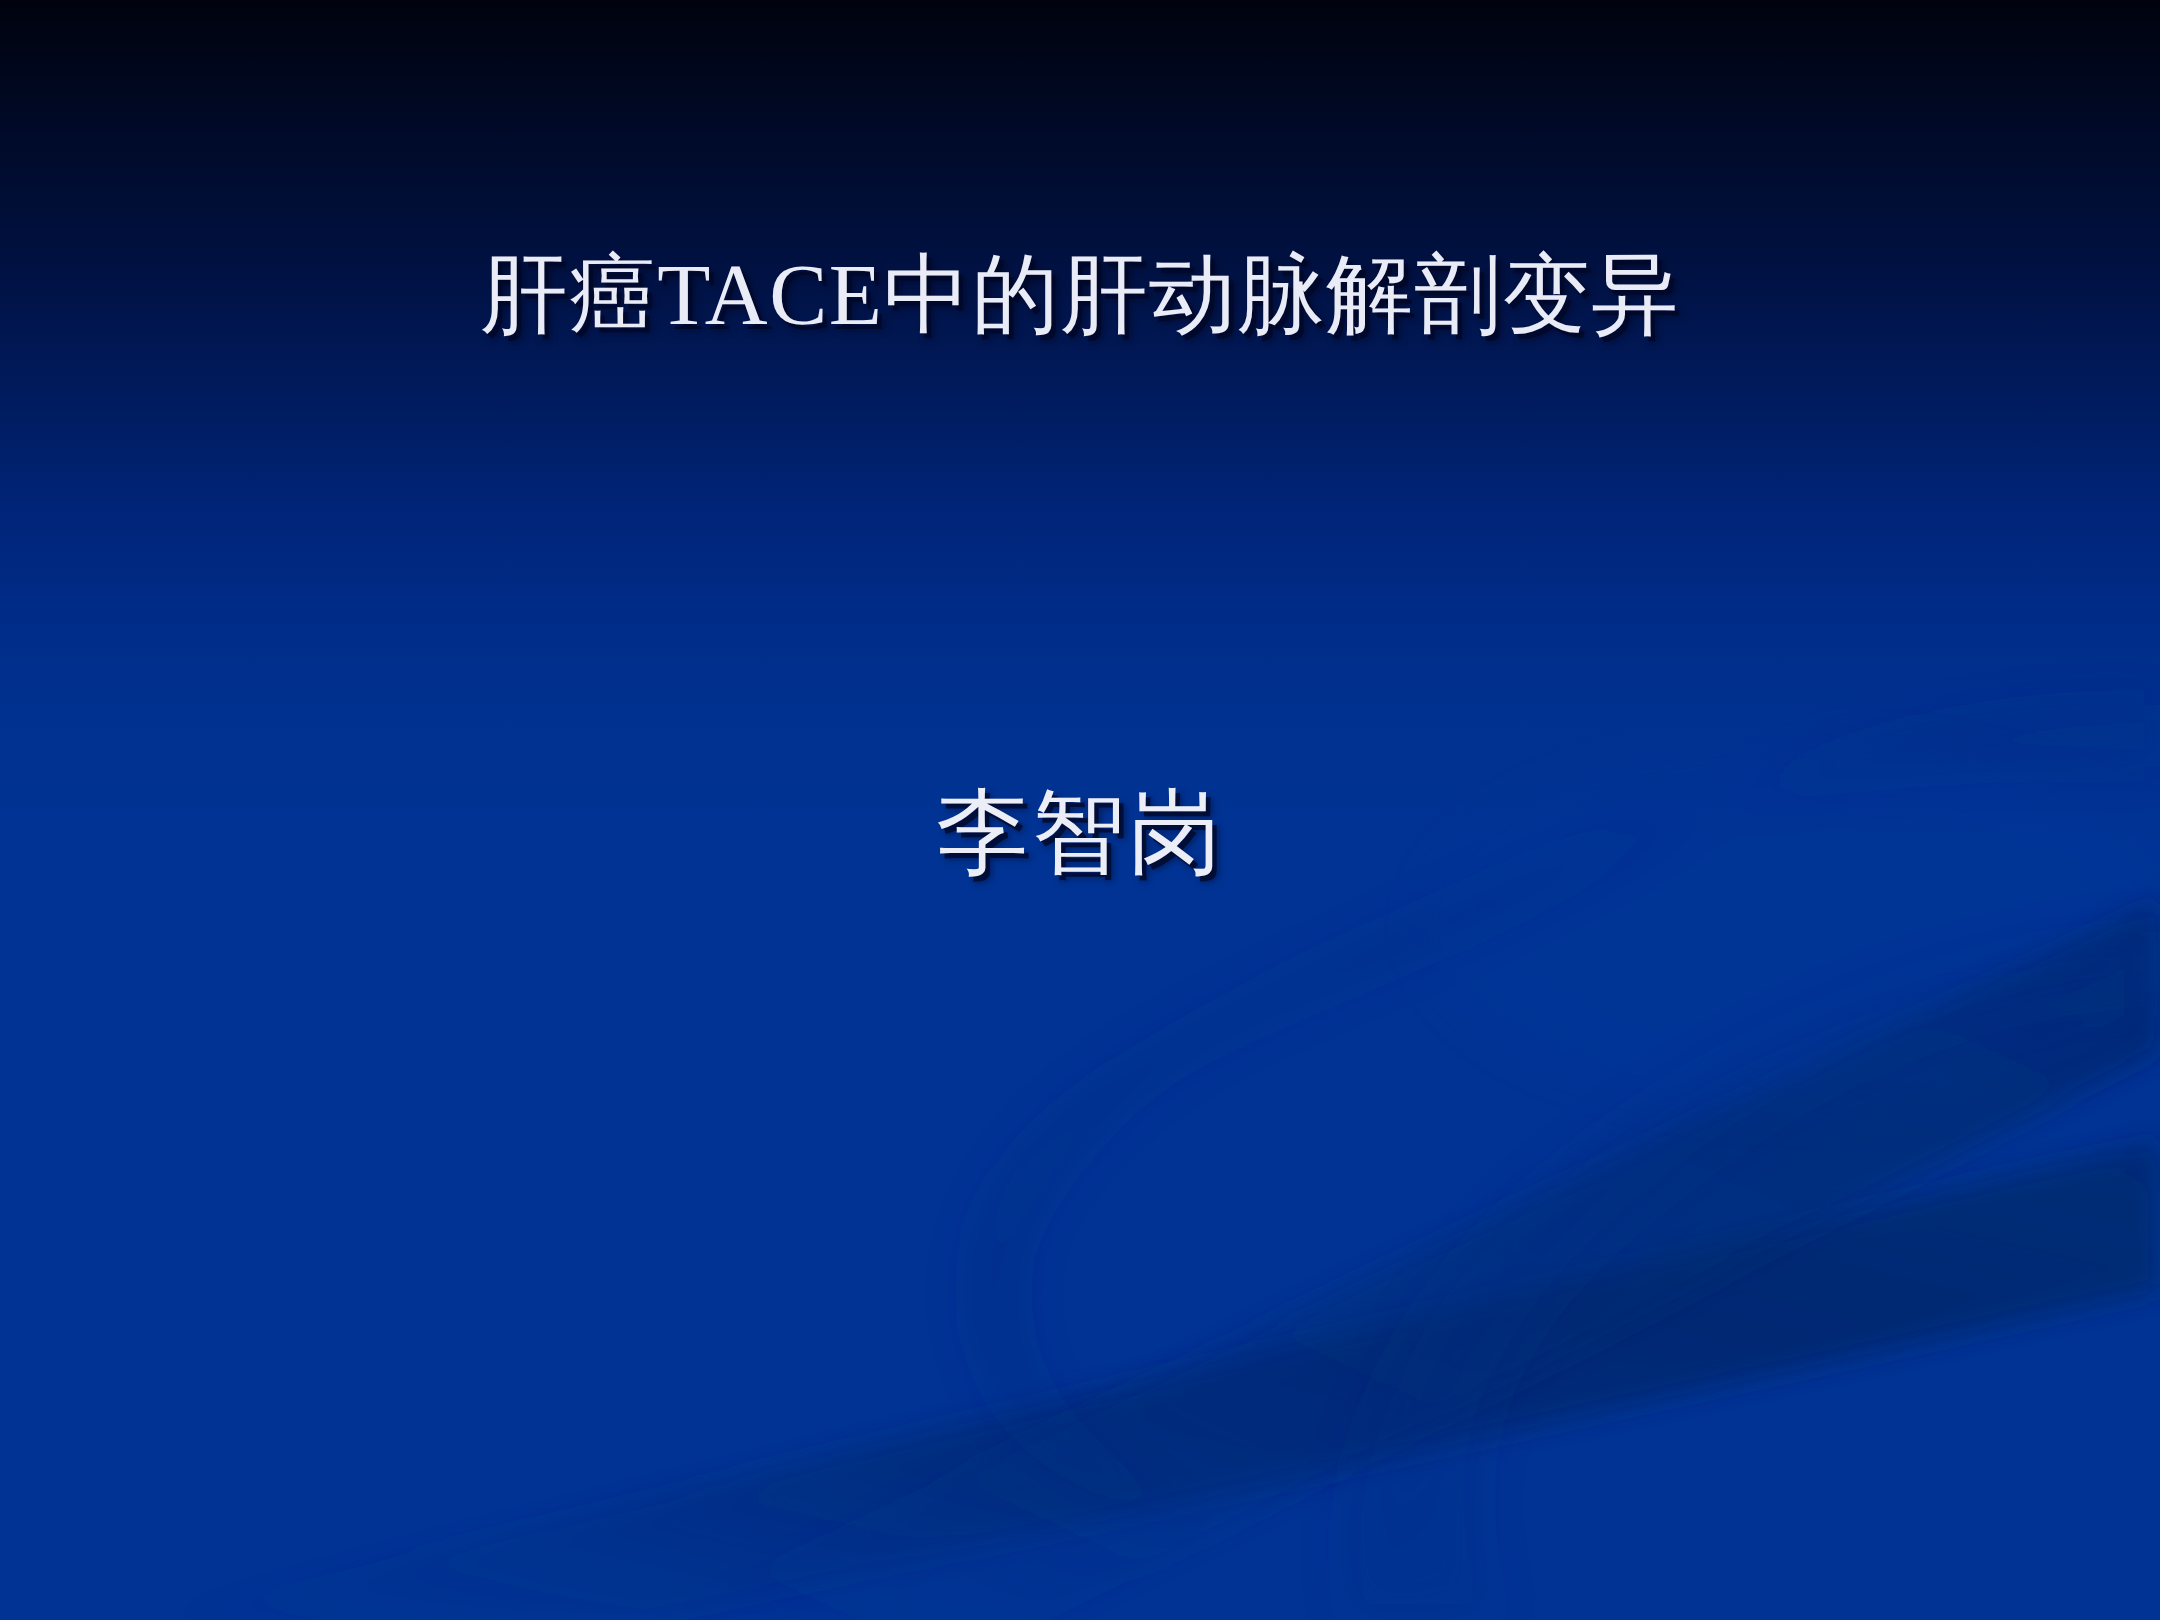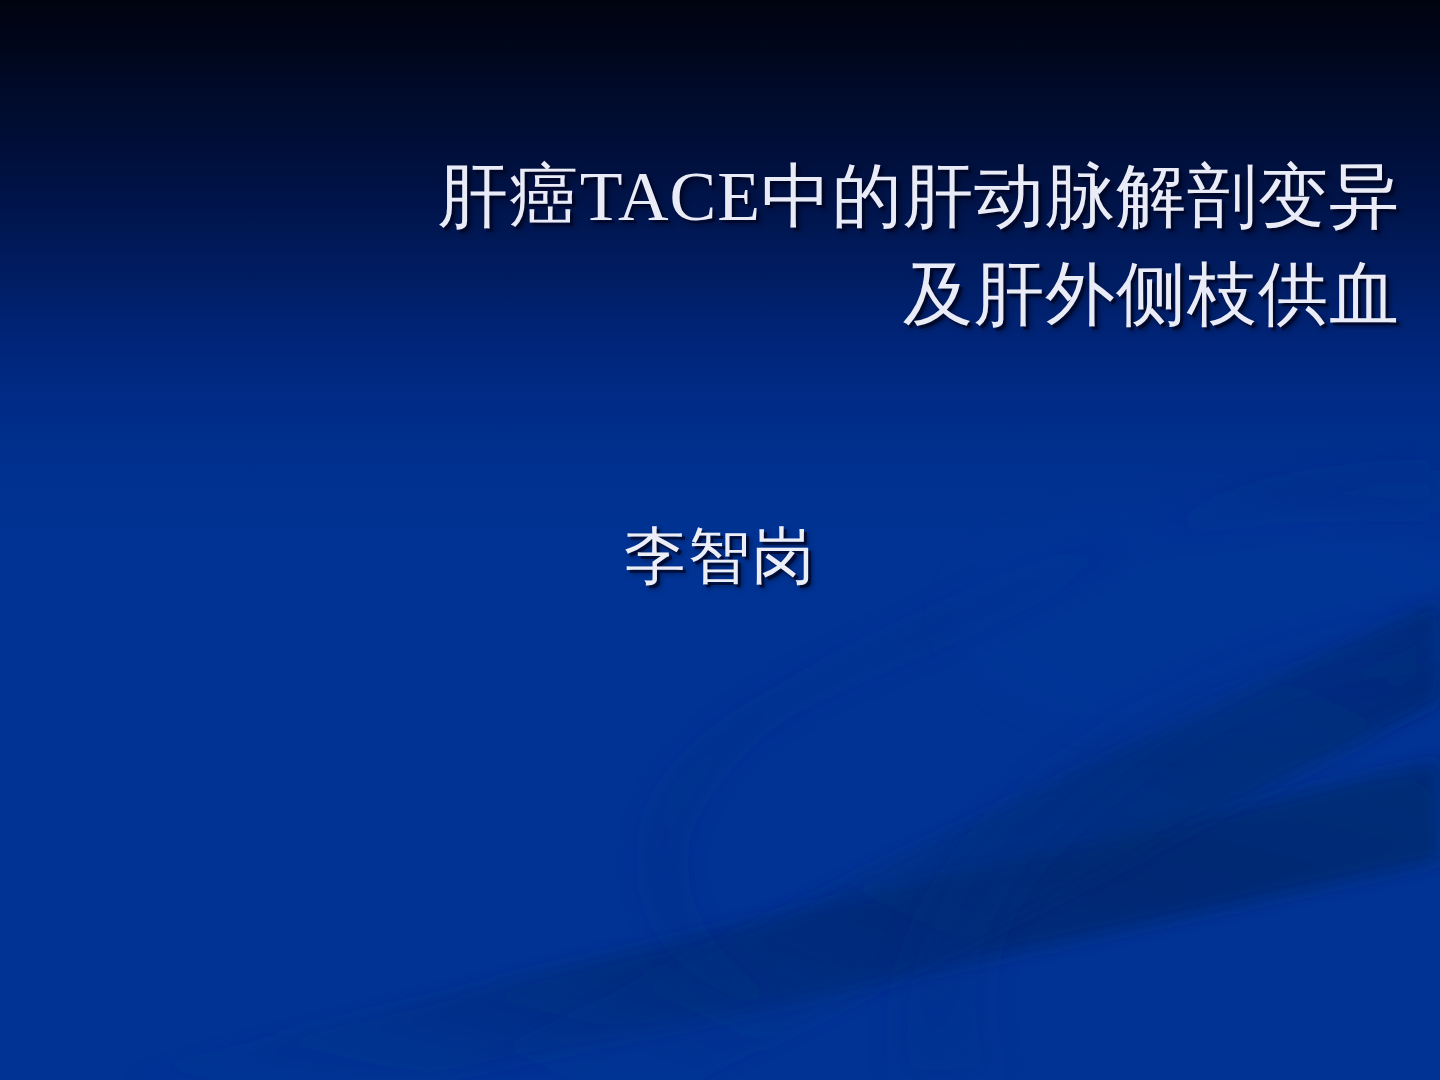--- a/index.html
+++ b/index.html
@@ -48,28 +48,27 @@
     position: absolute;
     left: 0;
     right: 0;
     top: 148px;
     text-align: center;
     padding: 0 40px;
     box-sizing: border-box;
   }
   .title-line {
     color: #e9ebf6;
-    font-size: 70px;
+    font-size: 58px;
     line-height: 98px;
     letter-spacing: 1px;
     white-space: nowrap;
     text-shadow:
         3px 3px 0 rgba(0, 8, 40, 0.80),
         4px 4px 5px rgba(0, 4, 25, 0.55);
-    text-align: right;
   }
 
   .subtitle-block {
     position: absolute;
     left: 0;
     right: 0;
     top: 512px;
     text-align: center;
     padding: 0 40px;
     box-sizing: border-box;
@@ -134,20 +133,19 @@
                L 900 1080
                C 880 950 950 856 1040 782
                C 1150 692 1290 634 1440 620 Z" fill="url(#swirlG)" filter="url(#softer)" opacity="0.7"></path>
 
       <ellipse cx="1210" cy="618" rx="260" ry="120" fill="#013b9f" opacity="0.16" filter="url(#softer)"></ellipse>
     </svg>
   </div>
 
   <div class="title-block">
     <div class="title-line">肝癌TACE中的肝动脉解剖变异</div>
-    <div class="title-line">及肝外侧枝供血</div>
   </div>
 
   <div class="subtitle-block">
     <div class="subtitle-line">李智岗</div>
   </div>
 
 </div>
 
 </body></html>

